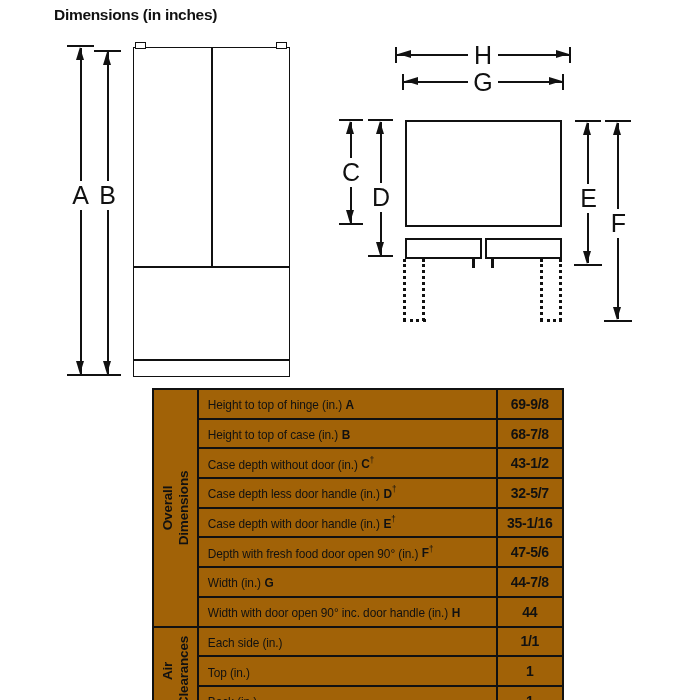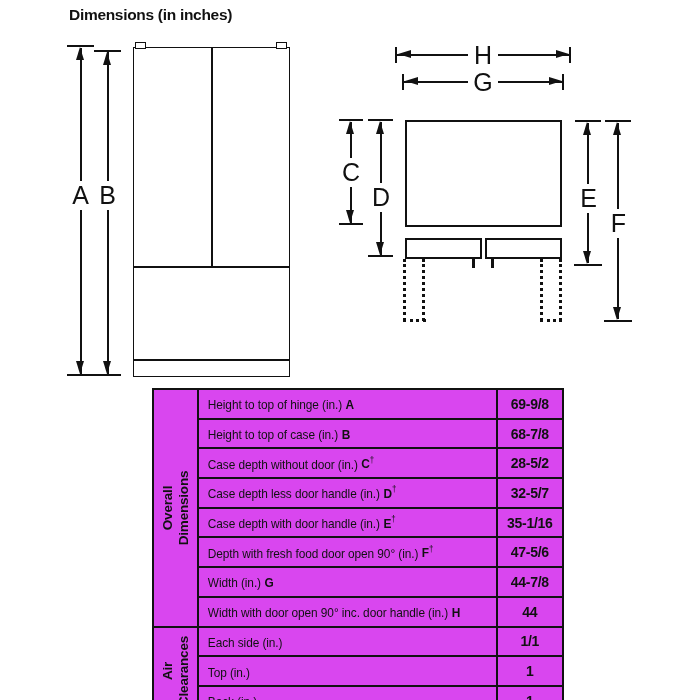--- a/index.html
+++ b/index.html
@@ -9,24 +9,24 @@
   .box{position:absolute;border:2px solid #111;background:#fff;box-sizing:border-box;}
   .thinbox{position:absolute;border:2px solid #111;background:#fff;box-sizing:border-box;}
   .ah{position:absolute;width:0;height:0;}
   .ah.up{border-left:4.5px solid transparent;border-right:4.5px solid transparent;border-bottom:13px solid #111;}
   .ah.down{border-left:4.5px solid transparent;border-right:4.5px solid transparent;border-top:13px solid #111;}
   .ah.left{border-top:4.5px solid transparent;border-bottom:4.5px solid transparent;border-right:13px solid #111;}
   .ah.right{border-top:4.5px solid transparent;border-bottom:4.5px solid transparent;border-left:13px solid #111;}
   .dim{position:absolute;background:#fff;text-align:center;font-size:25px;line-height:29px;color:#111;}
   .dotv{position:absolute;width:0;border-left:3px dotted #111;}
   .doth{position:absolute;height:0;border-top:3px dotted #111;}
-  #title{position:absolute;left:69px;top:6px;font-size:15.5px;font-weight:bold;letter-spacing:-0.3px;}
+  #title{position:absolute;left:54px;top:6px;font-size:15.5px;font-weight:bold;letter-spacing:-0.3px;}
   
   #spec{position:absolute;left:152px;top:388px;border-collapse:collapse;table-layout:fixed;}
-  #spec td{border:2px solid #111;padding:0;height:27.7px;background:#d946ef;}
+  #spec td{border:2px solid #111;padding:0;height:27.7px;background:#a16207;}
   #spec td.grp{width:43px;position:relative;}
   #spec td.lbl{width:282px;text-align:left;vertical-align:middle;}
   #spec td.val{width:64px;text-align:center;vertical-align:middle;
                font-weight:bold;font-size:14px;letter-spacing:-0.3px;}
   .cdesc{display:inline-block;transform:scaleX(0.88);transform-origin:0 50%;
          white-space:nowrap;font-size:13.5px;padding-left:10px;letter-spacing:-0.1px;}
   .cdesc b{margin-left:4px;}
   .cdesc sup{font-size:9px;}
   .rot{position:absolute;left:50%;top:50%;transform:translate(-50%,-50%) rotate(-90deg);
        white-space:pre-line;text-align:center;font-weight:bold;font-size:13.5px;
@@ -129,21 +129,21 @@
         </td>
         <td class="lbl"><span class="cdesc"><span>Height to top of hinge (in.)</span><b>A</b><sup></sup></span></td>
         <td class="val">69-9/8</td>
       </tr>
       <tr>
         <td class="lbl"><span class="cdesc"><span>Height to top of case (in.)</span><b>B</b><sup></sup></span></td>
         <td class="val">68-7/8</td>
       </tr>
       <tr>
         <td class="lbl"><span class="cdesc"><span>Case depth without door (in.)</span><b>C</b><sup>†</sup></span></td>
-        <td class="val">28-5/2</td>
+        <td class="val">43-1/2</td>
       </tr>
       <tr>
         <td class="lbl"><span class="cdesc"><span>Case depth less door handle (in.)</span><b>D</b><sup>†</sup></span></td>
         <td class="val">32-5/7</td>
       </tr>
       <tr>
         <td class="lbl"><span class="cdesc"><span>Case depth with door handle (in.)</span><b>E</b><sup>†</sup></span></td>
         <td class="val">35-1/16</td>
       </tr>
       <tr>

